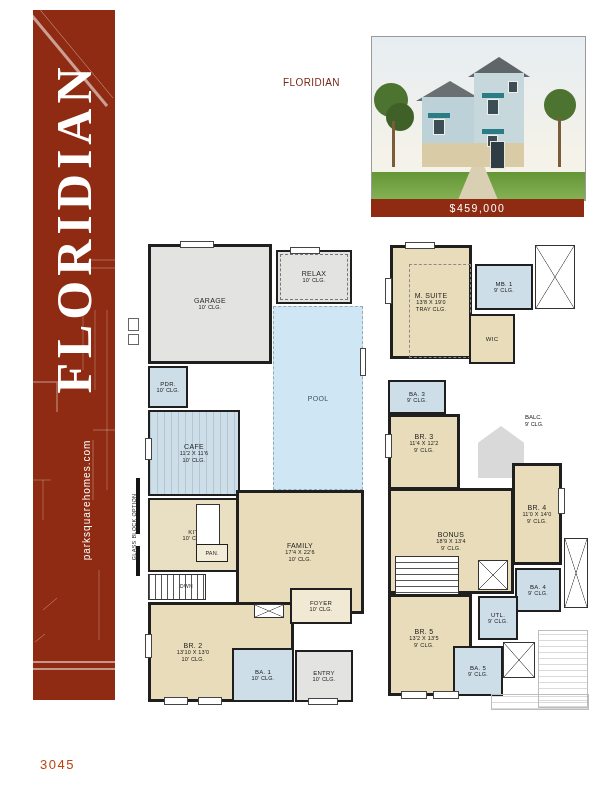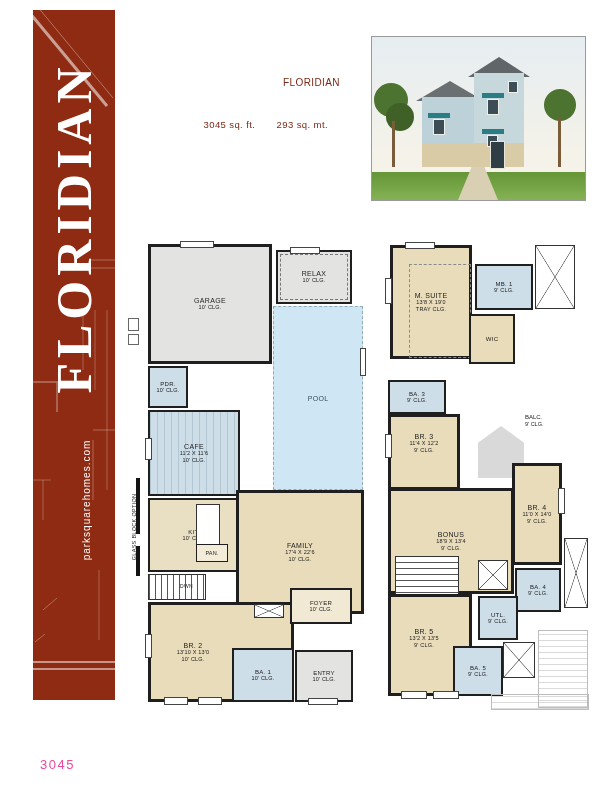--- a/index.html
+++ b/index.html
@@ -102,21 +102,21 @@
   .balc{position:absolute;left:95px;top:188px;width:46px;height:52px;background:#d9d9d9;
         clip-path:polygon(50% 0,100% 32%,100% 100%,0 100%,0 32%);}
   .balclbl{position:absolute;left:142px;top:176px;font-size:6px;line-height:7px;color:#1c1c1c;text-align:left;}
   .bonus{left:5px;top:250px;width:126px;height:106px;}
   .br4{left:129px;top:225px;width:50px;height:102px;}
   .ba4{left:132px;top:330px;width:46px;height:44px;}
   .utl{left:95px;top:358px;width:40px;height:44px;}
   .br5{left:5px;top:356px;width:84px;height:102px;padding-right:12px;padding-bottom:14px;}
   .ba5{left:70px;top:408px;width:50px;height:50px;}
 
-  .footer-num{position:absolute;left:40px;top:757px;font-size:13px;color:#ec4899;letter-spacing:1.5px;text-align:center;}
+  .footer-num{position:absolute;left:40px;top:757px;font-size:13px;color:#c2410c;letter-spacing:1.5px;text-align:center;}
 </style>
 </head>
 <body>
 
 <div class="page">
 
   <div class="banner">
     <svg width="82" height="690" viewBox="0 0 82 690">
       <g stroke="#ffffff" fill="none">
         <path d="M-4,2 L74,96" stroke-width="3" opacity="0.55"></path>
@@ -130,21 +130,20 @@
         <path d="M66,560 v70 M74,300 v180" stroke-width="1" opacity="0.25"></path>
         <path d="M10,600 l14,-12 M2,632 l10,-8" stroke-width="1" opacity="0.3"></path>
       </g>
     </svg>
     <div class="banner-title">FLORIDIAN</div>
     <div class="banner-site">parksquarehomes.com</div>
   </div>
 
   <div class="hdr">
     <div class="t">FLORIDIAN</div>
-    <div class="sq">3045 sq. ft.       293 sq. mt.</div>
   </div>
 
   <div class="photo">
     <div class="grass"></div>
     <div class="path"></div>
     <div class="palm" style="left:2px;top:46px;width:34px;height:34px;background:#4d7331;"></div>
     <div class="palm" style="left:14px;top:66px;width:28px;height:28px;background:#3f6128;"></div>
     <div class="trunk" style="left:20px;top:84px;height:46px;"></div>
     <div class="palm" style="left:172px;top:52px;width:32px;height:32px;background:#4d7331;"></div>
     <div class="trunk" style="left:186px;top:80px;height:50px;"></div>
@@ -155,20 +154,21 @@
     <div class="stone"></div>
     <div class="awn" style="left:56px;top:76px;width:22px;"></div>
     <div class="awn" style="left:110px;top:56px;width:22px;"></div>
     <div class="awn" style="left:110px;top:92px;width:22px;"></div>
     <div class="win-p" style="left:61px;top:82px;"></div>
     <div class="win-p" style="left:115px;top:62px;"></div>
     <div class="win-p" style="left:115px;top:98px;width:9px;height:10px;"></div>
     <div class="win-p" style="left:136px;top:44px;width:8px;height:10px;"></div>
     <div class="door-p"></div>
   </div>
+  <div class="price">$459,000</div>
 
   <div class="plan plan1">
     <div class="pad"></div>
     <div class="pad2"></div>
 
     <div class="room ext gray garage">
       <span class="rn">GARAGE</span>
       <span class="rd">10' CLG.</span>
     </div>
     <div class="room gray relax">

